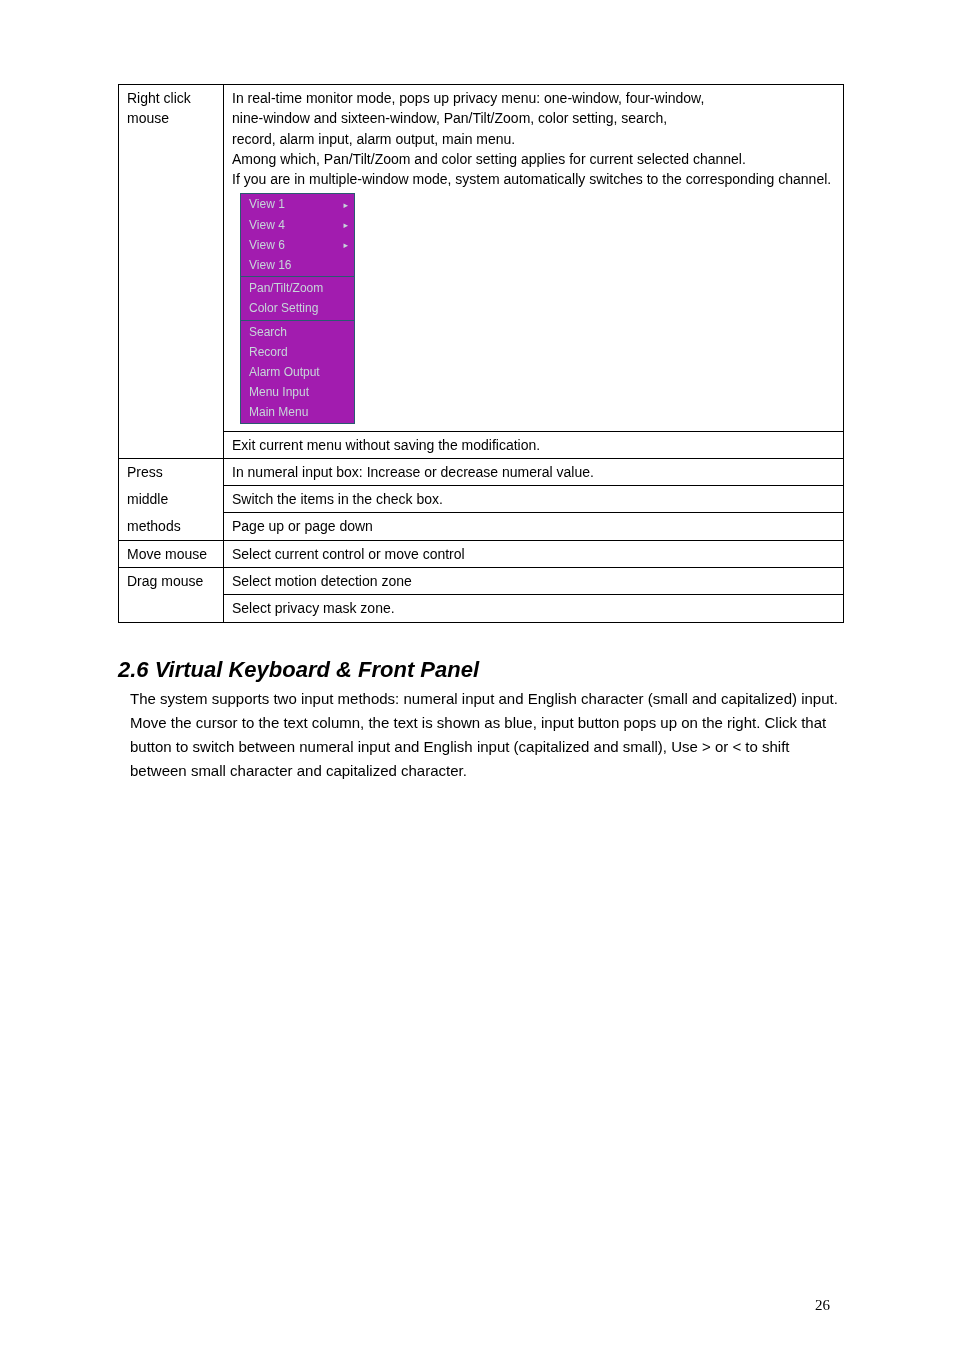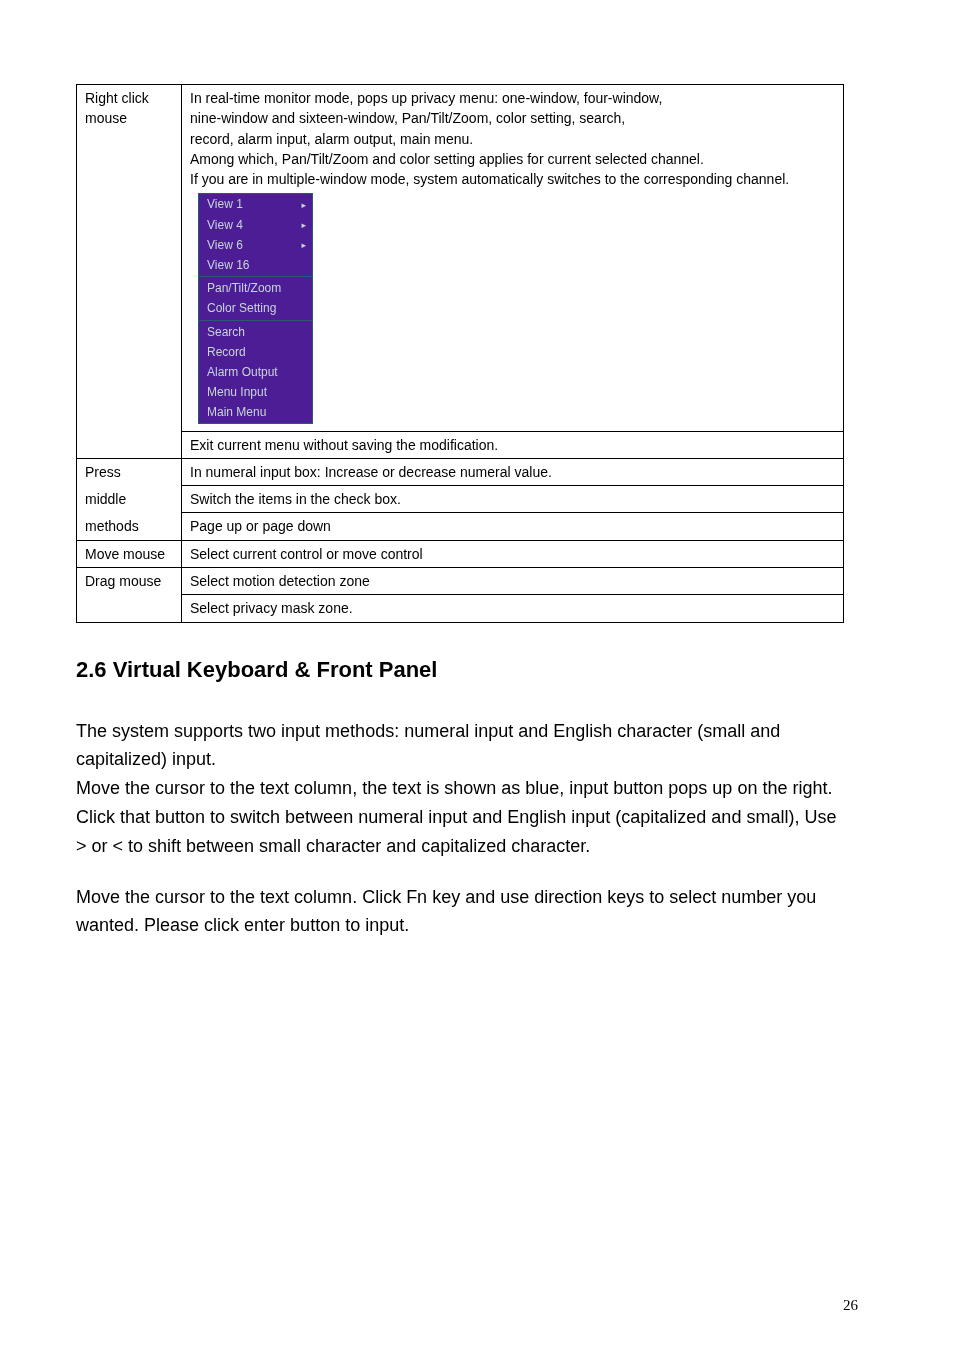--- a/index.html
+++ b/index.html
@@ -5,21 +5,21 @@
   body {
     margin: 0;
     padding: 0;
     background: #ffffff;
     font-family: Arial, Helvetica, sans-serif;
     font-size: 14px;
     color: #000000;
     width: 954px;
   }
   .page {
-    padding: 84px 110px 70px 76px;
+    padding: 84px 110px 70px 118px;
     box-sizing: border-box;
     width: 954px;
     min-height: 1350px;
     position: relative;
   }
   table.outer {
     border-collapse: collapse;
     width: 100%;
     table-layout: fixed;
   }
@@ -29,21 +29,21 @@
     padding: 3px 8px 3px 8px;
     font-size: 14px;
     line-height: 1.45;
   }
   table.outer td.left {
     width: 88px;
   }
   .context-menu {
     margin: 4px 0 4px 8px;
     width: 113px;
-    background: #4c1d95;
+    background: #a21caf;
     color: #c7d5d9;
     font-size: 12px;
     border: 1px solid #2a5a70;
   }
   .context-menu .item {
     padding: 2px 6px 2px 8px;
     display: flex;
     justify-content: space-between;
     align-items: center;
     line-height: 1.35;
@@ -53,31 +53,32 @@
     color: #c7d5d9;
   }
   .context-menu .sep {
     height: 1px;
     background: #2a5a70;
     margin: 1px 0;
   }
   h2.section {
     font-size: 22px;
     font-weight: bold;
-    margin: 34px 0 34px 0;
+    margin: 34px 0 4px 0;
+    font-style: italic;
   }
   p.body {
-    font-size: 18px;
+    font-size: 15px;
     line-height: 1.6;
-    margin: 0 0 22px 0;
+    margin: 0 0 22px 12px;
   }
   .page-number {
     position: absolute;
     bottom: 36px;
-    right: 96px;
+    right: 124px;
     font-size: 15px;
     font-family: "Times New Roman", Times, serif;
   }
 </style>
 </head>
 <body>
 
 <div class="page">
 
   <table class="outer">
@@ -161,17 +162,16 @@
   </tbody>
     </table>
 
   <h2 class="section">2.6  Virtual Keyboard &amp; Front Panel</h2>
 
   <p class="body">
     <span>The system supports two input methods: numeral input and English character (small and capitalized) input.</span><br>
     <span>Move the cursor to the text column, the text is shown as blue, input button pops up on the right. Click that button to switch between numeral input and English input (capitalized and small), Use &gt; or &lt; to shift between small character and capitalized character.</span>
   </p>
 
-  <p class="body">Move the cursor to the text column. Click Fn key and use direction keys to select number you wanted.  Please click enter button to input.</p>
 
   <div class="page-number">26</div>
 
 </div>
 
 </body></html>

